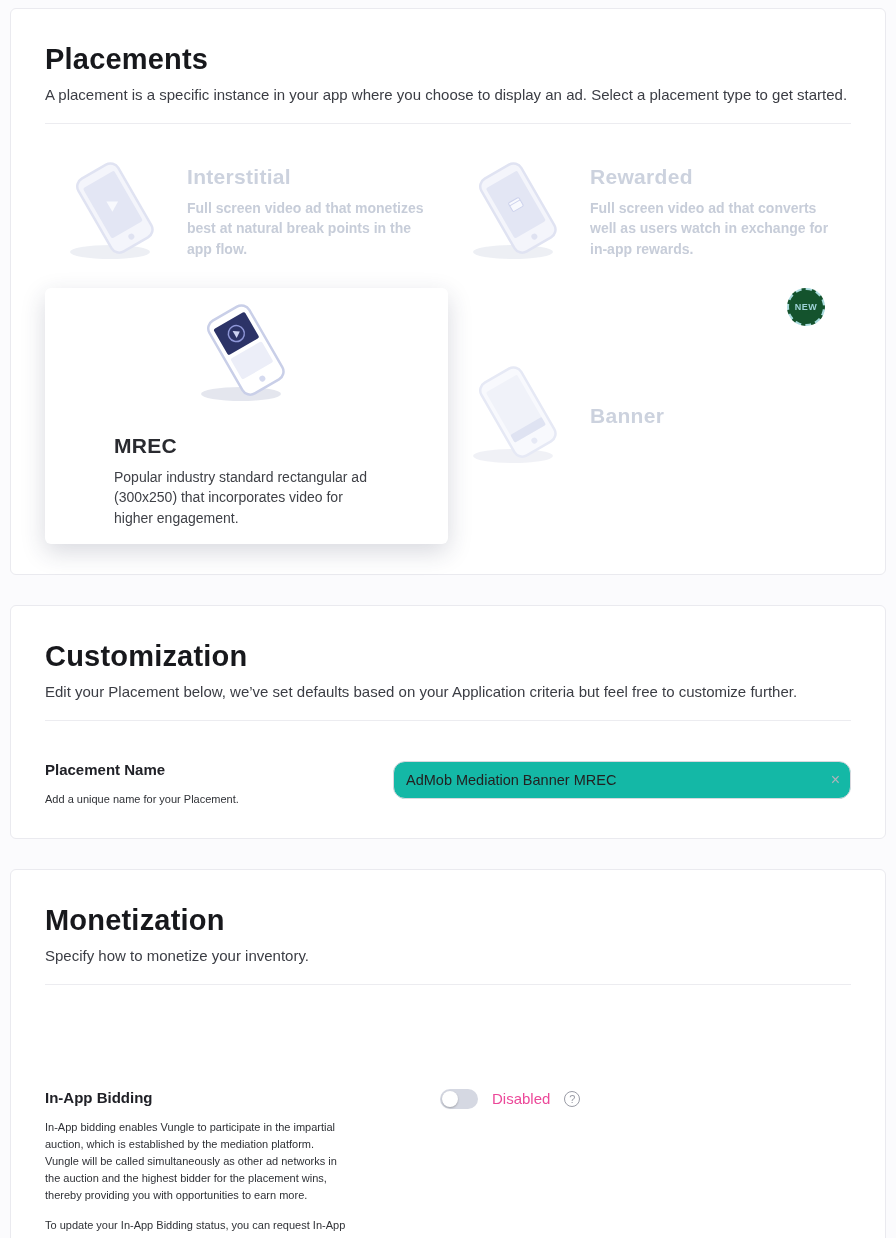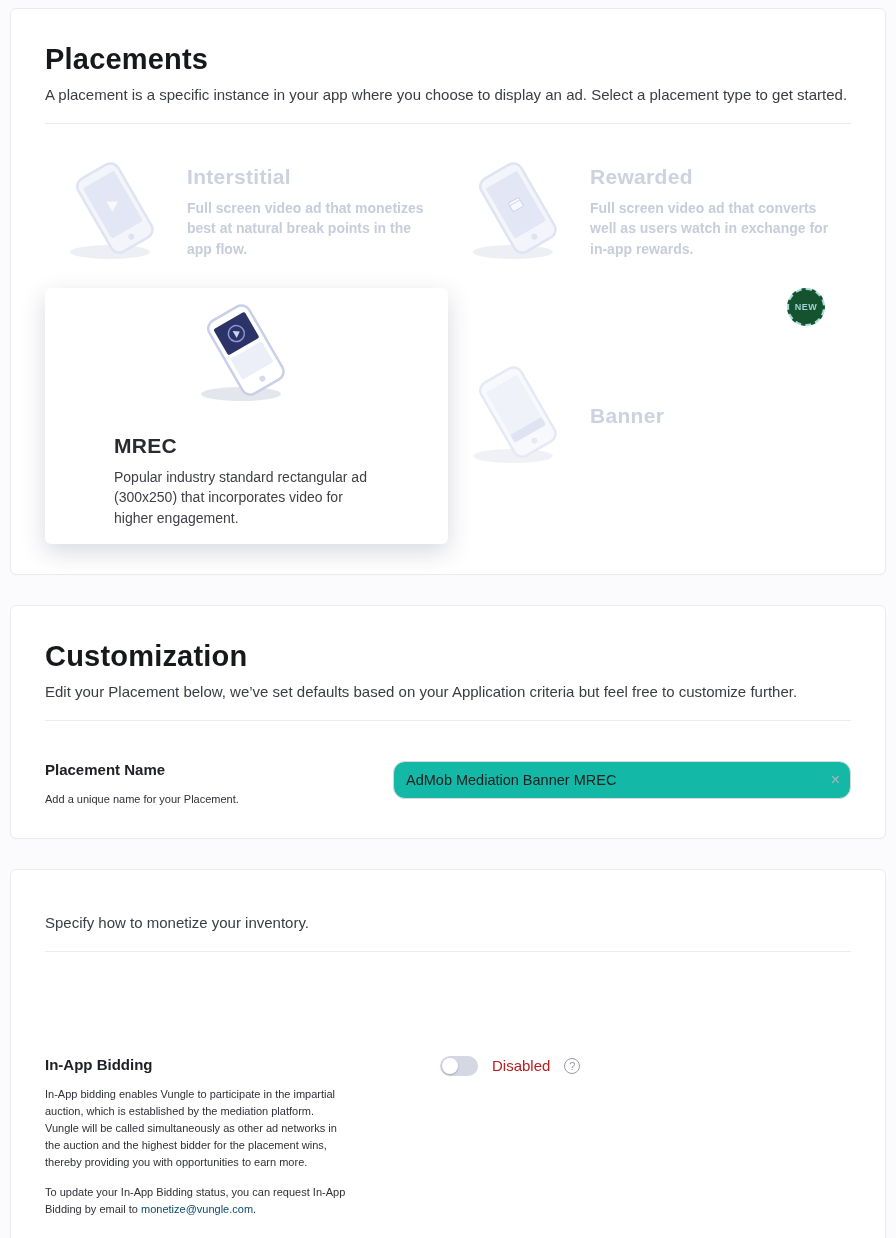--- a/index.html
+++ b/index.html
@@ -114,21 +114,21 @@
     cursor: pointer;
     flex: 0 0 38px;
   }
   .toggle .knob {
     position: absolute; left: 2px; top: 2px;
     width: 16px; height: 16px;
     border-radius: 50%;
     background: #fff;
     box-shadow: 0 1px 2px rgba(0,0,0,0.25);
   }
-  .toggle-status { font-size: 15px; color: #b91c1c; }
+  .toggle-status { font-size: 15px; color: #ec4899; }
   .help {
     width: 16px; height: 16px;
     border: 1px solid #9a9ca6;
     border-radius: 50%;
     color: #9a9ca6;
     font-size: 11px;
     display: inline-flex;
     align-items: center;
     justify-content: center;
     cursor: pointer;
@@ -237,20 +237,21 @@
     <div class="form-right">
       <div class="input-wrap">
         <input class="text-input" type="text" value="AdMob Mediation Banner MREC" style="">
         <span class="clear-x">×</span>
       </div>
     </div>
   </div>
 </section>
 
 <section class="card" id="monetization-card">
+  <h1 class="card-title">Monetization</h1>
   <p class="card-sub">Specify how to monetize your inventory.</p>
   <hr class="divider">
 
   <div class="form-row">
     <div class="form-left">
       <h3>In-App Bidding</h3>
       <p class="hint">In-App bidding enables Vungle to participate in the impartial auction, which is established by the mediation platform. Vungle will be called simultaneously as other ad networks in the auction and the highest bidder for the placement wins, thereby providing you with opportunities to earn more.</p>
       <p class="hint bidding-note"><span>To update your In-App Bidding status, you can request In-App Bidding by email to</span>
         <a class="email-link">monetize@vungle.com</a><span>.</span></p>
     </div>

